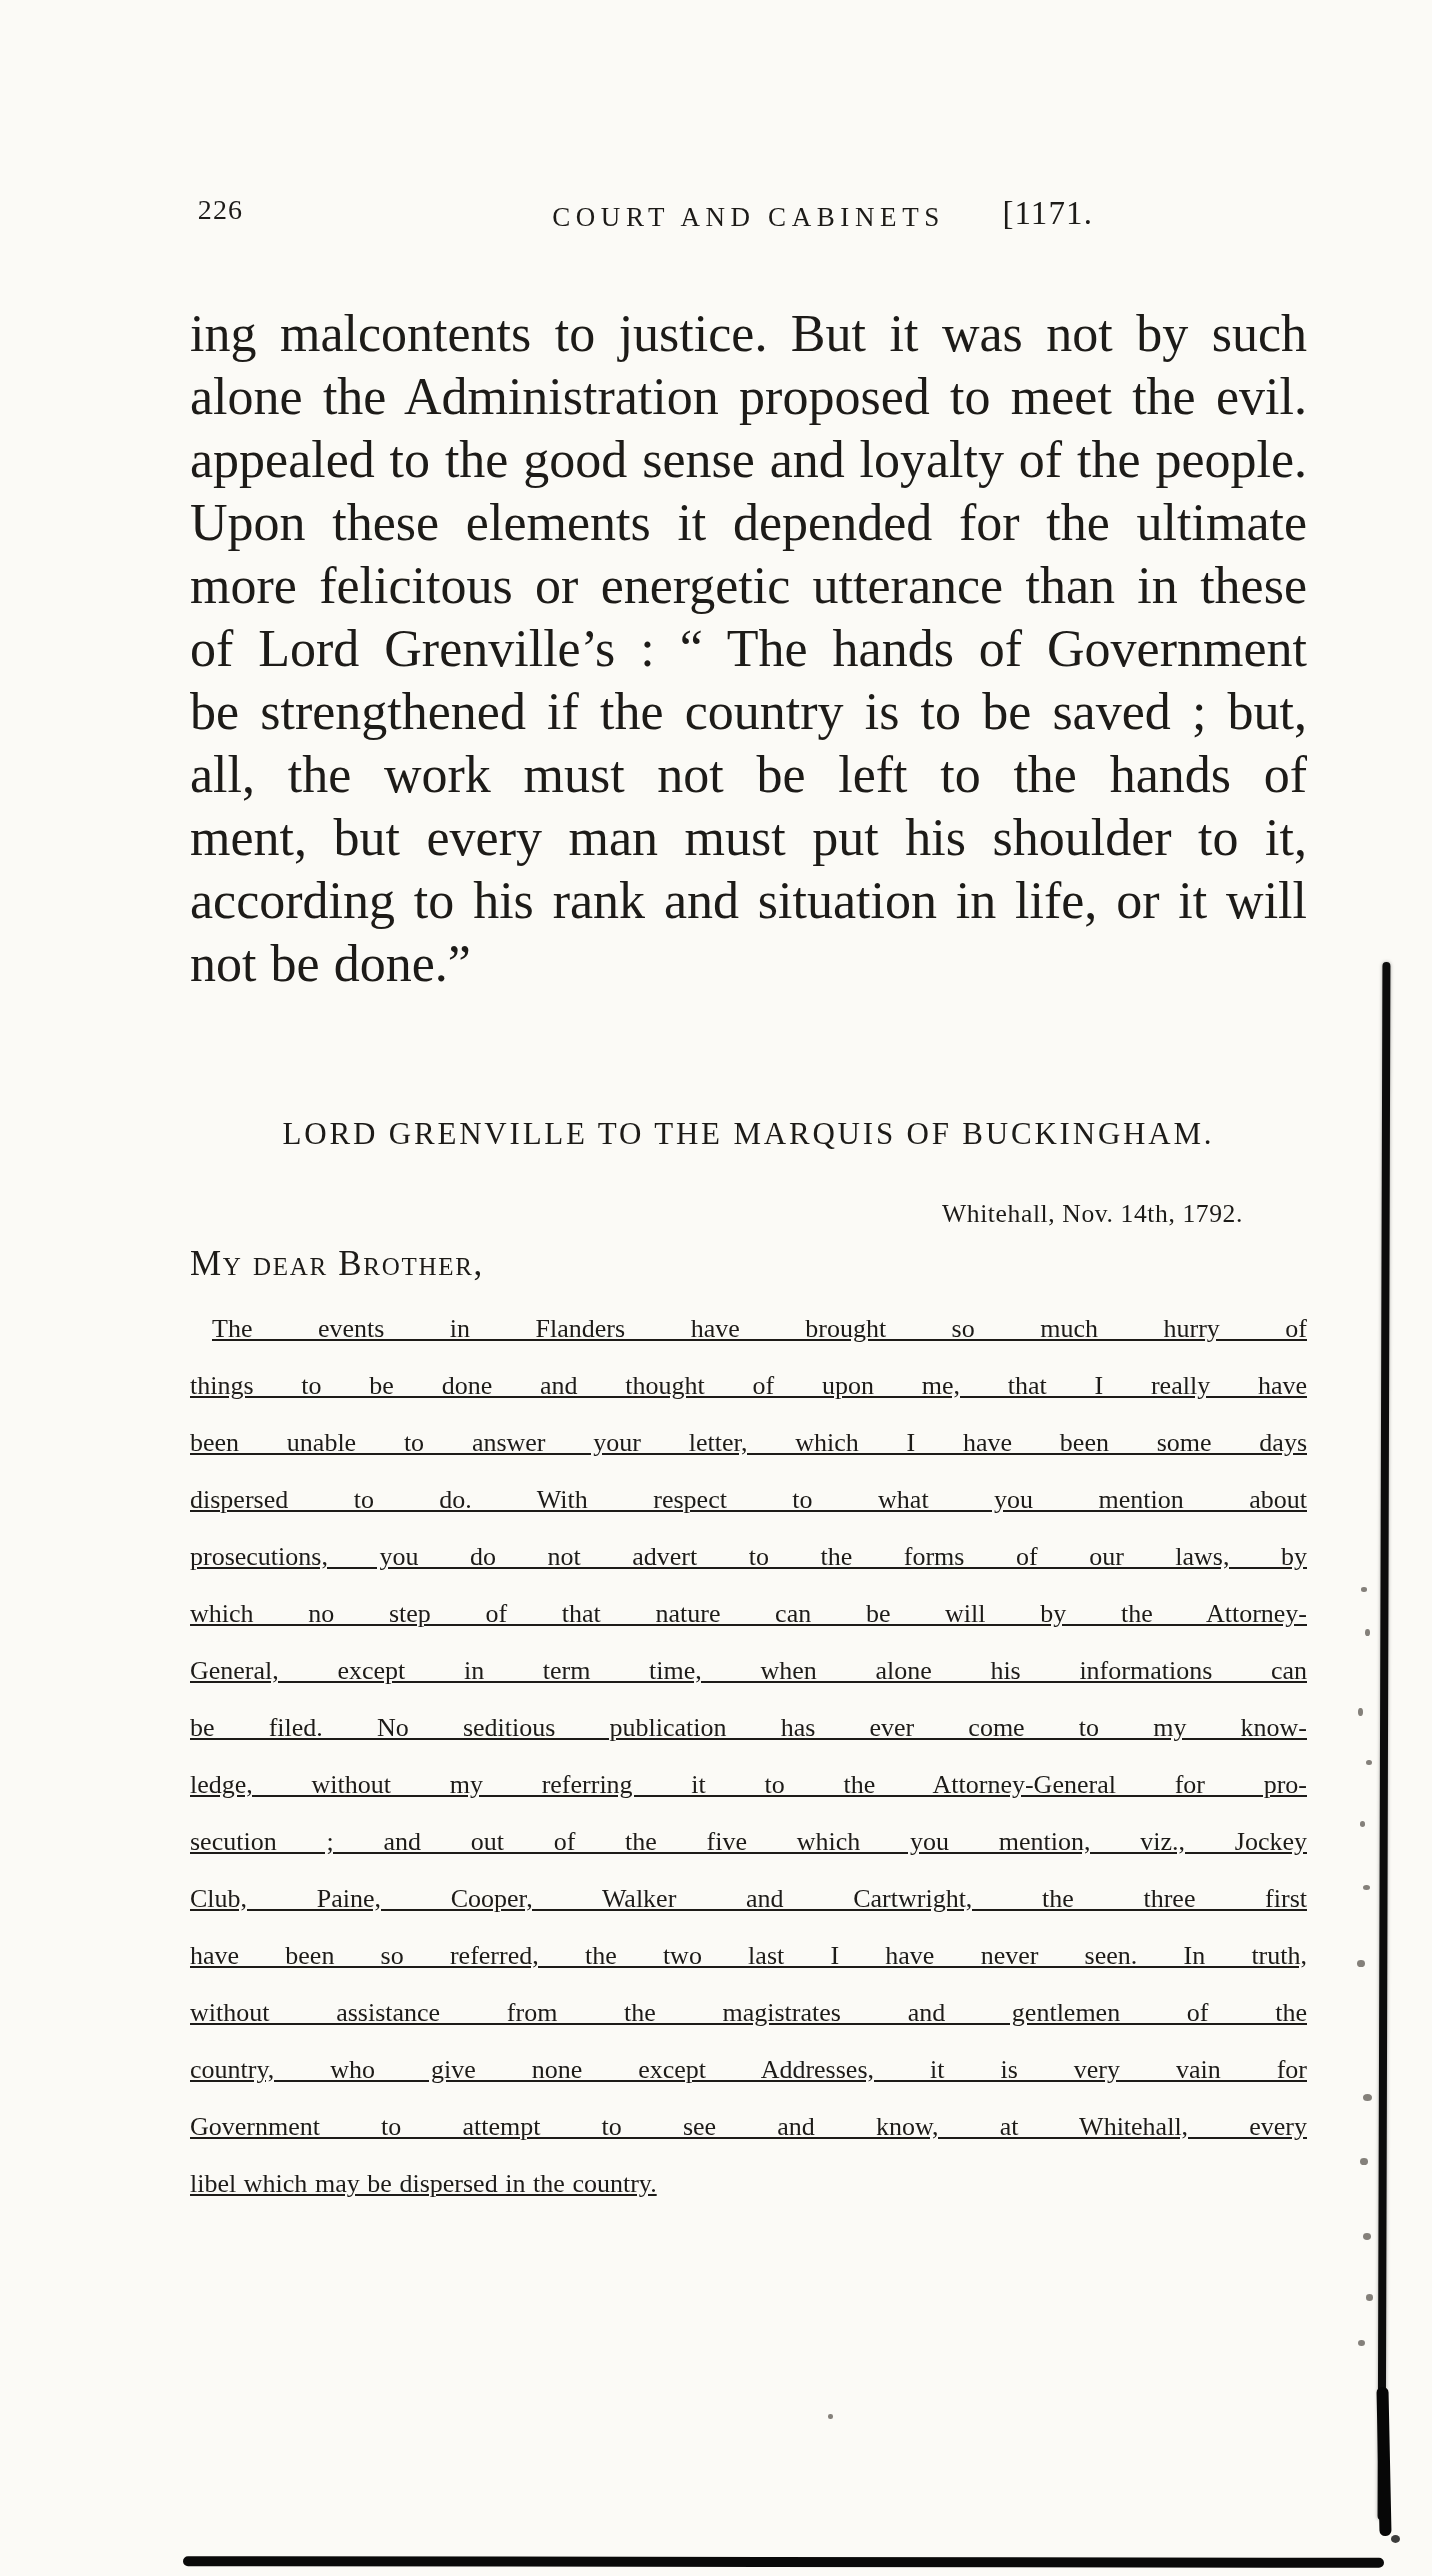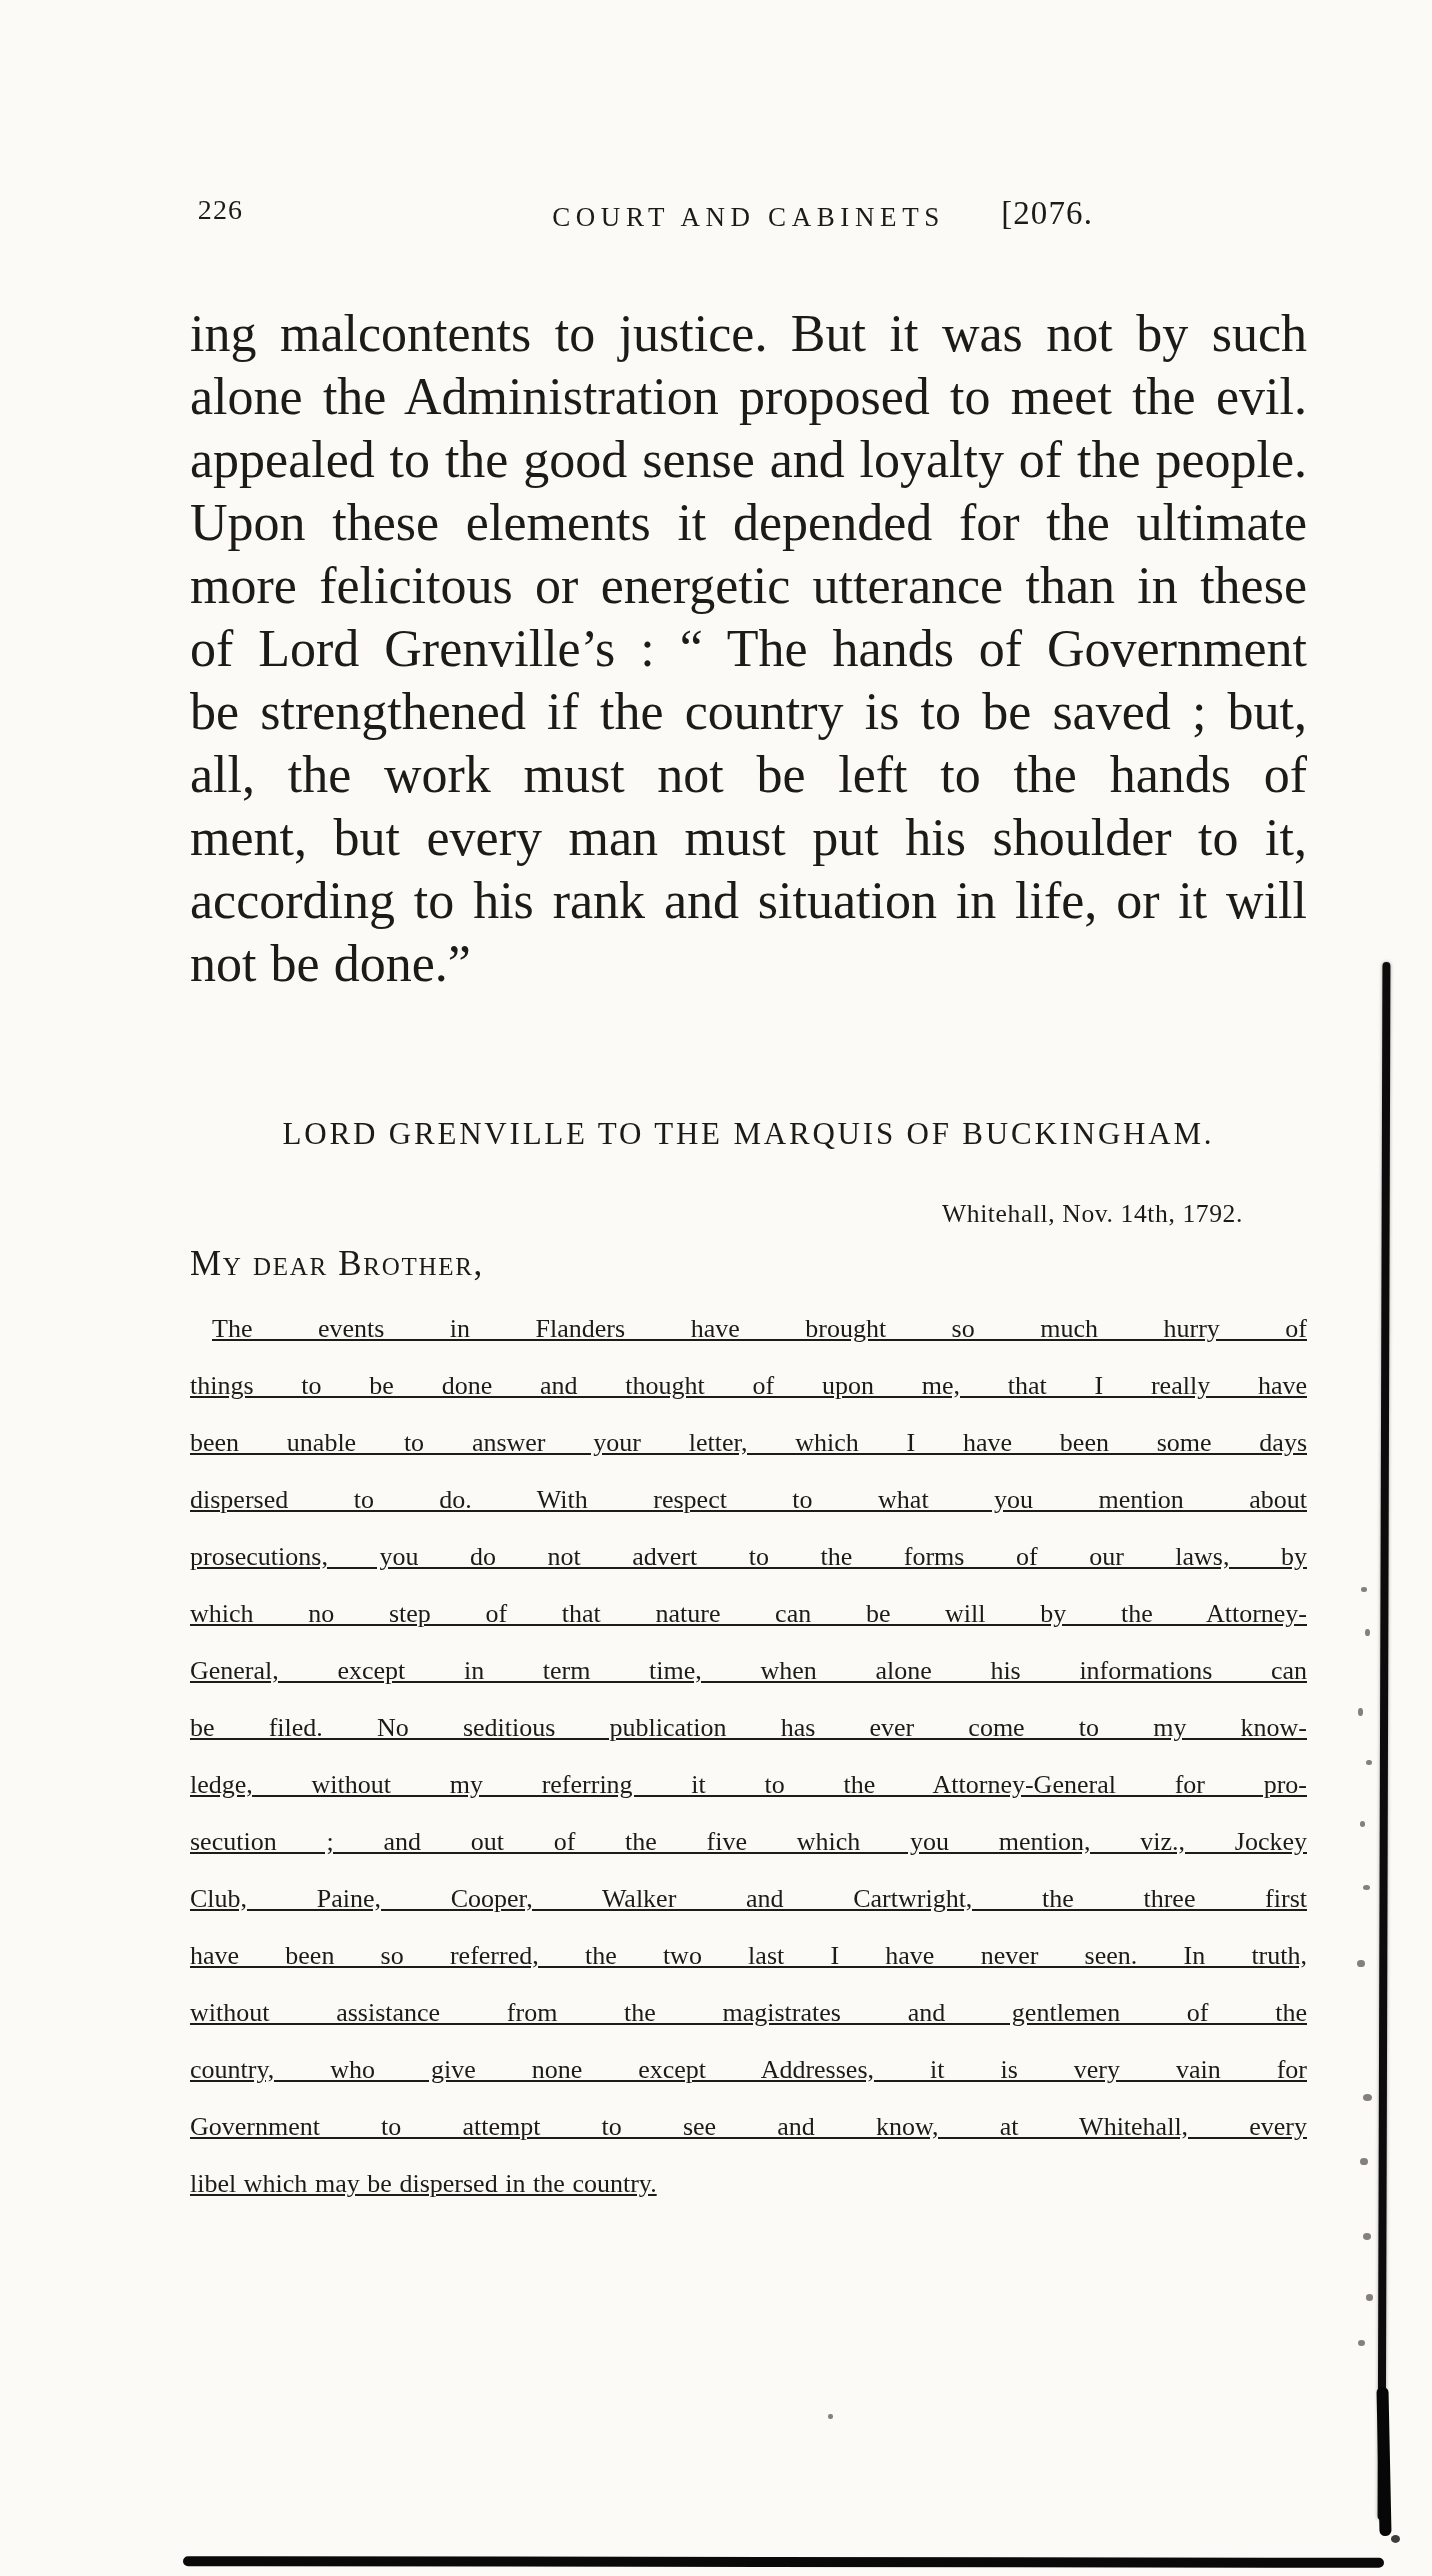--- a/index.html
+++ b/index.html
@@ -56,21 +56,21 @@
   .speck { position:absolute; background:#6e6a64; border-radius:50%; opacity:.85; }
 </style>
 </head>
 <body>
 
 <div class="content">
 
   <header class="pagehead">
     <span class="pnum">226</span>
     <span class="rtitle">COURT AND CABINETS</span>
-    <span class="year">[2076.</span>
+    <span class="year">[1171.</span>
   </header>
 
   <section class="para">
     <div class="line j">ing malcontents to justice.  But it was not by such means</div>
     <div class="line j">alone the Administration proposed to meet the evil.  It</div>
     <div class="line j">appealed to the good sense and loyalty of the people.</div>
     <div class="line j">Upon these elements it depended for the ultimate success</div>
     <div class="line j">more felicitous or energetic utterance than in these words</div>
     <div class="line j">of Lord Grenville’s : “ The hands of Government must</div>
     <div class="line j">be strengthened if the country is to be saved ; but, above</div>

